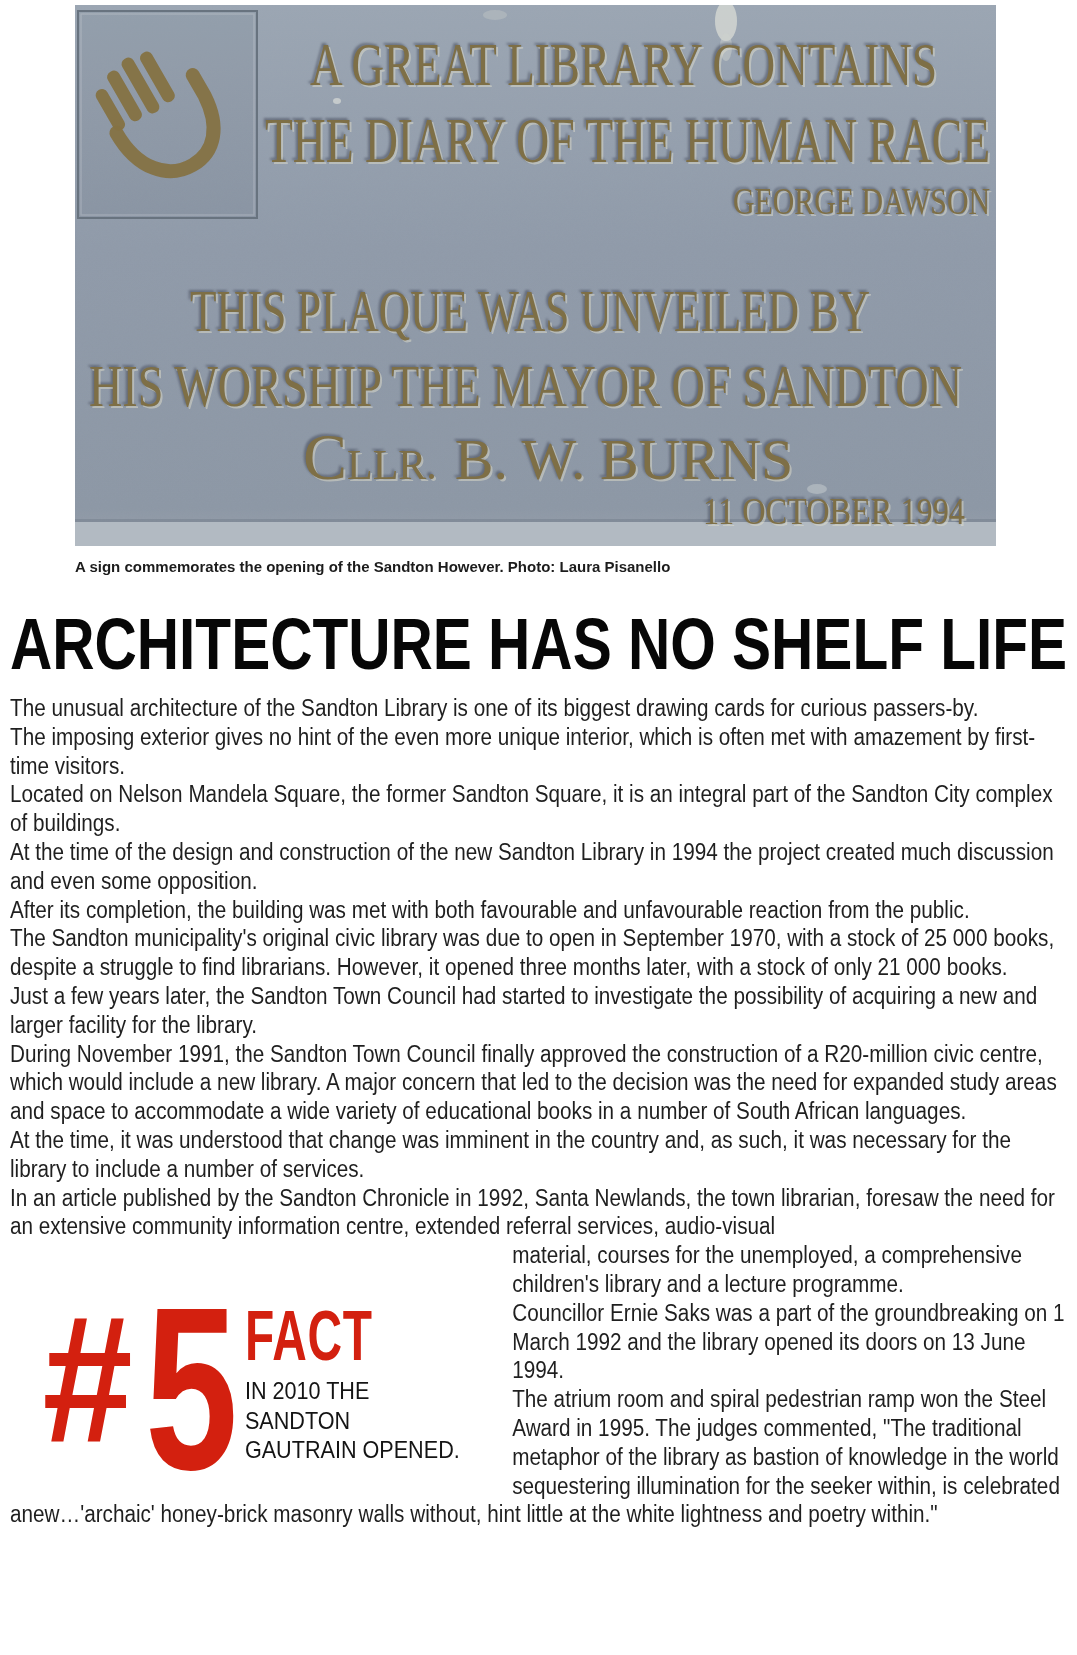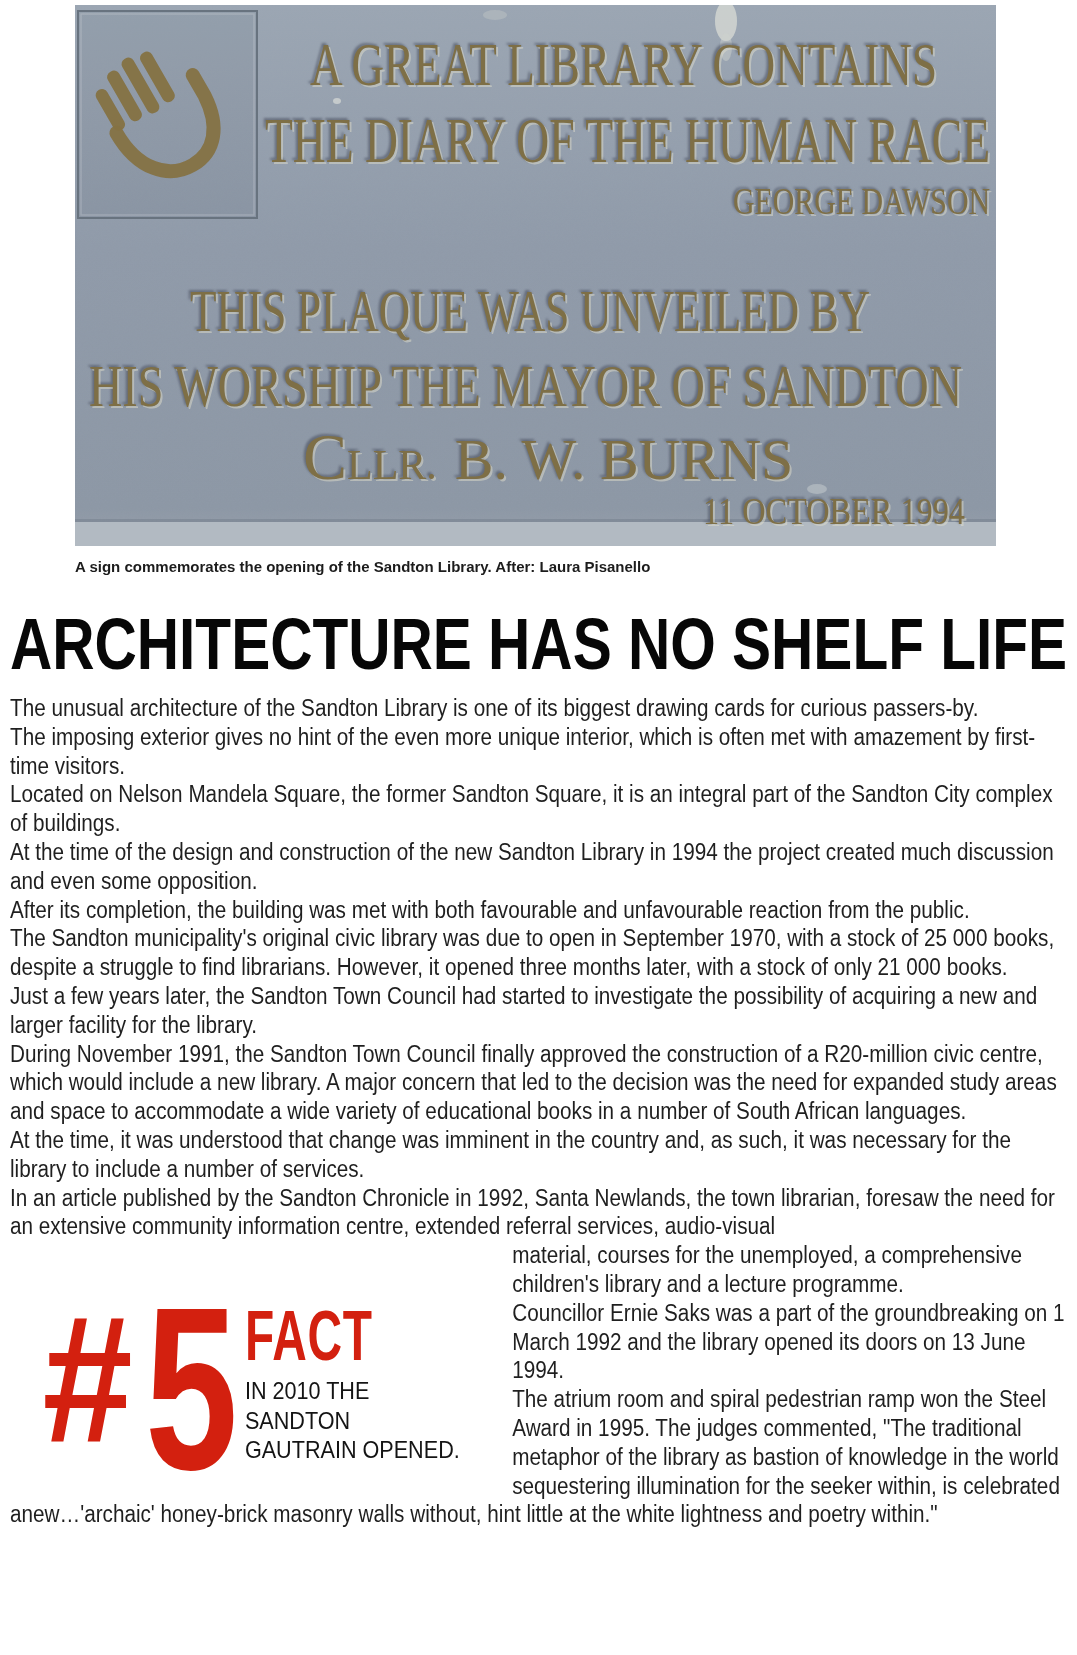--- a/index.html
+++ b/index.html
@@ -110,21 +110,21 @@
       <text x="658" y="209" font-size="38" class="etch" textLength="257" lengthAdjust="spacingAndGlyphs">GEORGE DAWSON</text>
       <text x="115" y="326" font-size="60" class="etch" textLength="680" lengthAdjust="spacingAndGlyphs">THIS PLAQUE WAS UNVEILED BY</text>
       <text x="14" y="401" font-size="60" class="etch" textLength="873" lengthAdjust="spacingAndGlyphs">HIS WORSHIP THE MAYOR OF SANDTON</text>
       <text x="228" y="474" class="etch">
         <tspan font-size="66">C</tspan><tspan font-size="42">LLR.</tspan><tspan font-size="58" dx="18">B. W. BURNS</tspan>
       </text>
       <text x="628" y="519" font-size="38" class="etch" textLength="262" lengthAdjust="spacingAndGlyphs">11 OCTOBER 1994</text>
     </svg>
   </figure>
 
-  <div class="caption">A sign commemorates the opening of the Sandton Library. After: Laura Pisanello</div>
+  <div class="caption">A sign commemorates the opening of the Sandton However. Photo: Laura Pisanello</div>
 
   <h1 class="headline">
     <svg width="1057" height="72" viewBox="0 0 1057 72">
       <text x="0" y="60" font-size="72" font-weight="bold" fill="#070707" font-family="Liberation Sans, sans-serif" textLength="1057" lengthAdjust="spacingAndGlyphs">ARCHITECTURE HAS NO SHELF LIFE</text>
     </svg>
   </h1>
 
   <div class="article">
     <p>The unusual architecture of the Sandton Library is one of its biggest drawing cards for curious passers-by.</p>
     <p>The imposing exterior gives no hint of the even more unique interior, which is often met with amazement by first-time visitors.</p>

